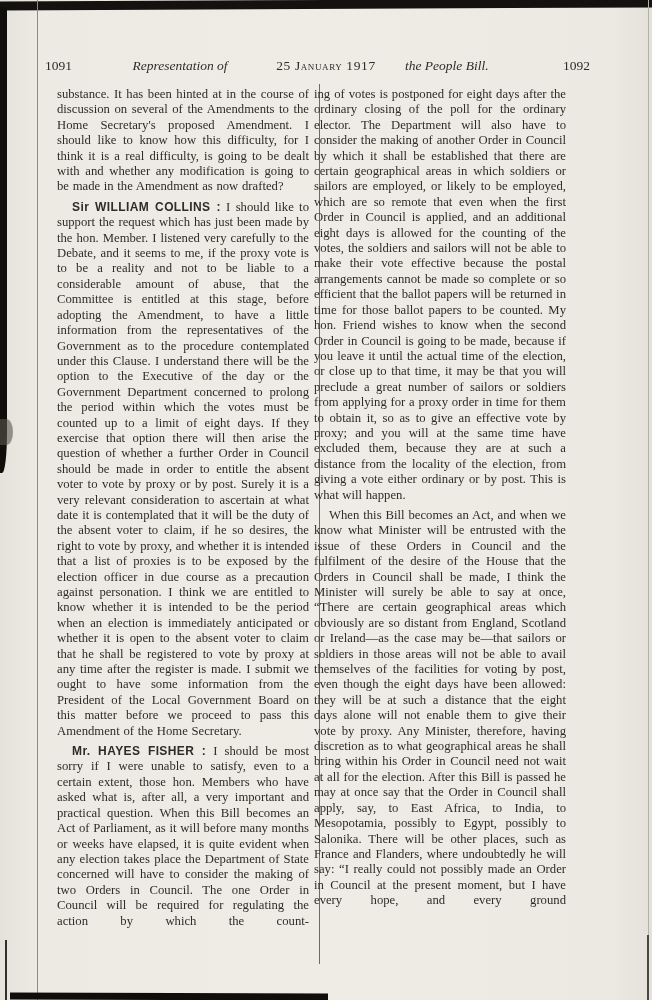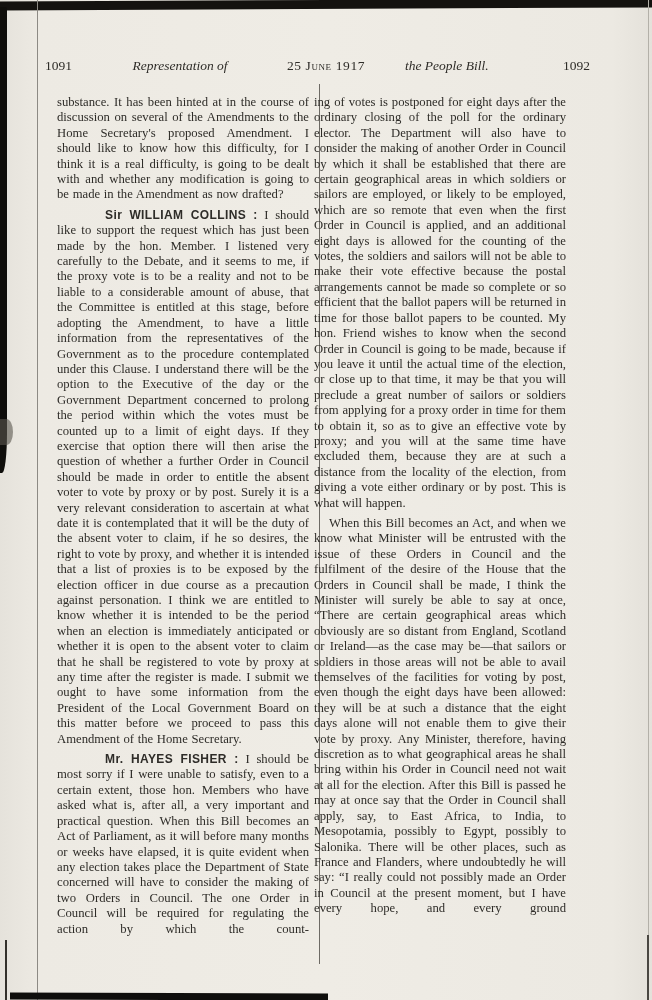--- a/index.html
+++ b/index.html
@@ -25,56 +25,56 @@
   .art-col-divider{position:absolute;top:84px;left:319px;width:1px;height:880px;background:#6d6a64;}
   
   .header{position:absolute;top:58px;left:0;width:564px;height:20px;font-size:13.5px;}
   .hdr{position:absolute;white-space:nowrap;}
   .hdr-num-left{left:45px;}
   .hdr-num-right{left:563px;text-align:right;}
   .hdr-title-left{left:100px;width:160px;text-align:center;font-style:italic;}
   .hdr-date{left:238px;width:176px;text-align:center;font-variant:small-caps;letter-spacing:.6px;}
   .hdr-title-right{left:405px;width:130px;text-align:left;font-style:italic;}
   
-  .columns{position:absolute;top:95px;left:57px;width:525px;display:flex;gap:5px;}
+  .columns{position:absolute;top:87px;left:57px;width:525px;display:flex;gap:5px;}
   .col{width:252px;}
   .col p{
     margin:0;padding:0;
     font-size:12.7px;line-height:15.4px;
     text-align:justify;
     -webkit-hyphens:none;hyphens:none;
     word-spacing:.5px;
   }
   .col p.indent{text-indent:15px;}
   .col p + p{margin-top:5px;}
   .col p.flush-last{text-align-last:justify;}
   .speaker{
     font-family:"Liberation Sans","DejaVu Sans",sans-serif;
-    font-weight:700;font-size:12px;letter-spacing:.4px;margin-left:33px;
+    font-weight:700;font-size:12px;letter-spacing:.4px;
   }
 </style>
 </head>
 <body>
 
 <div class="page">
 
   <div class="art-top"></div>
   <div class="art-left-blob"></div>
   <div class="art-left-bump"></div>
   <div class="art-margin-line"></div>
   <div class="art-right-line"></div>
   <div class="art-right-line-dark"></div>
   <div class="art-bottom-bar"></div>
   <div class="art-bottom-left-line"></div>
   <div class="art-col-divider"></div>
 
   <div class="header">
     <span class="hdr hdr-num-left">1091</span>
     <span class="hdr hdr-title-left">Representation of</span>
-    <span class="hdr hdr-date">25 June 1917</span>
+    <span class="hdr hdr-date">25 January 1917</span>
     <span class="hdr hdr-title-right">the People Bill.</span>
     <span class="hdr hdr-num-right">1092</span>
   </div>
 
   <div class="columns">
     <div class="col">
         <p class="">substance.  It has been hinted at in the course of discussion on several of the Amendments to the Home Secretary's proposed Amendment.  I should like to know how this difficulty, for I think it is a real difficulty, is going to be dealt with and whether any modification is going to be made in the Amendment as now drafted?</p>
         <p class="indent"><span class="speaker">Sir WILLIAM COLLINS :</span> I should like to support the request which has just been made by the hon. Member.  I listened very carefully to the Debate, and it seems to me, if the proxy vote is to be a reality and not to be liable to a considerable amount of abuse, that the Committee is entitled at this stage, before adopting the Amendment, to have a little information from the representatives of the Government as to the procedure contemplated under this Clause.  I understand there will be the option to the Executive of the day or the Government Department concerned to prolong the period within which the votes must be counted up to a limit of eight days.  If they exercise that option there will then arise the question of whether a further Order in Council should be made in order to entitle the absent voter to vote by proxy or by post.  Surely it is a very relevant consideration to ascertain at what date it is contemplated that it will be the duty of the absent voter to claim, if he so desires, the right to vote by proxy, and whether it is intended that a list of proxies is to be exposed by the election officer in due course as a precaution against personation.  I think we are entitled to know whether it is intended to be the period when an election is immediately anticipated or whether it is open to the absent voter to claim that he shall be registered to vote by proxy at any time after the register is made.  I submit we ought to have some information from the President of the Local Government Board on this matter before we proceed to pass this Amendment of the Home Secretary.</p>
         <p class="indent flush-last"><span class="speaker">Mr. HAYES FISHER :</span> I should be most sorry if I were unable to satisfy, even to a certain extent, those hon. Members who have asked what is, after all, a very important and practical question.  When this Bill becomes an Act of Parliament, as it will before many months or weeks have elapsed, it is quite evident when any election takes place the Department of State concerned will have to consider the making of two Orders in Council.  The one Order in Council will be required for regulating the action by which the count-</p>
       </div>

